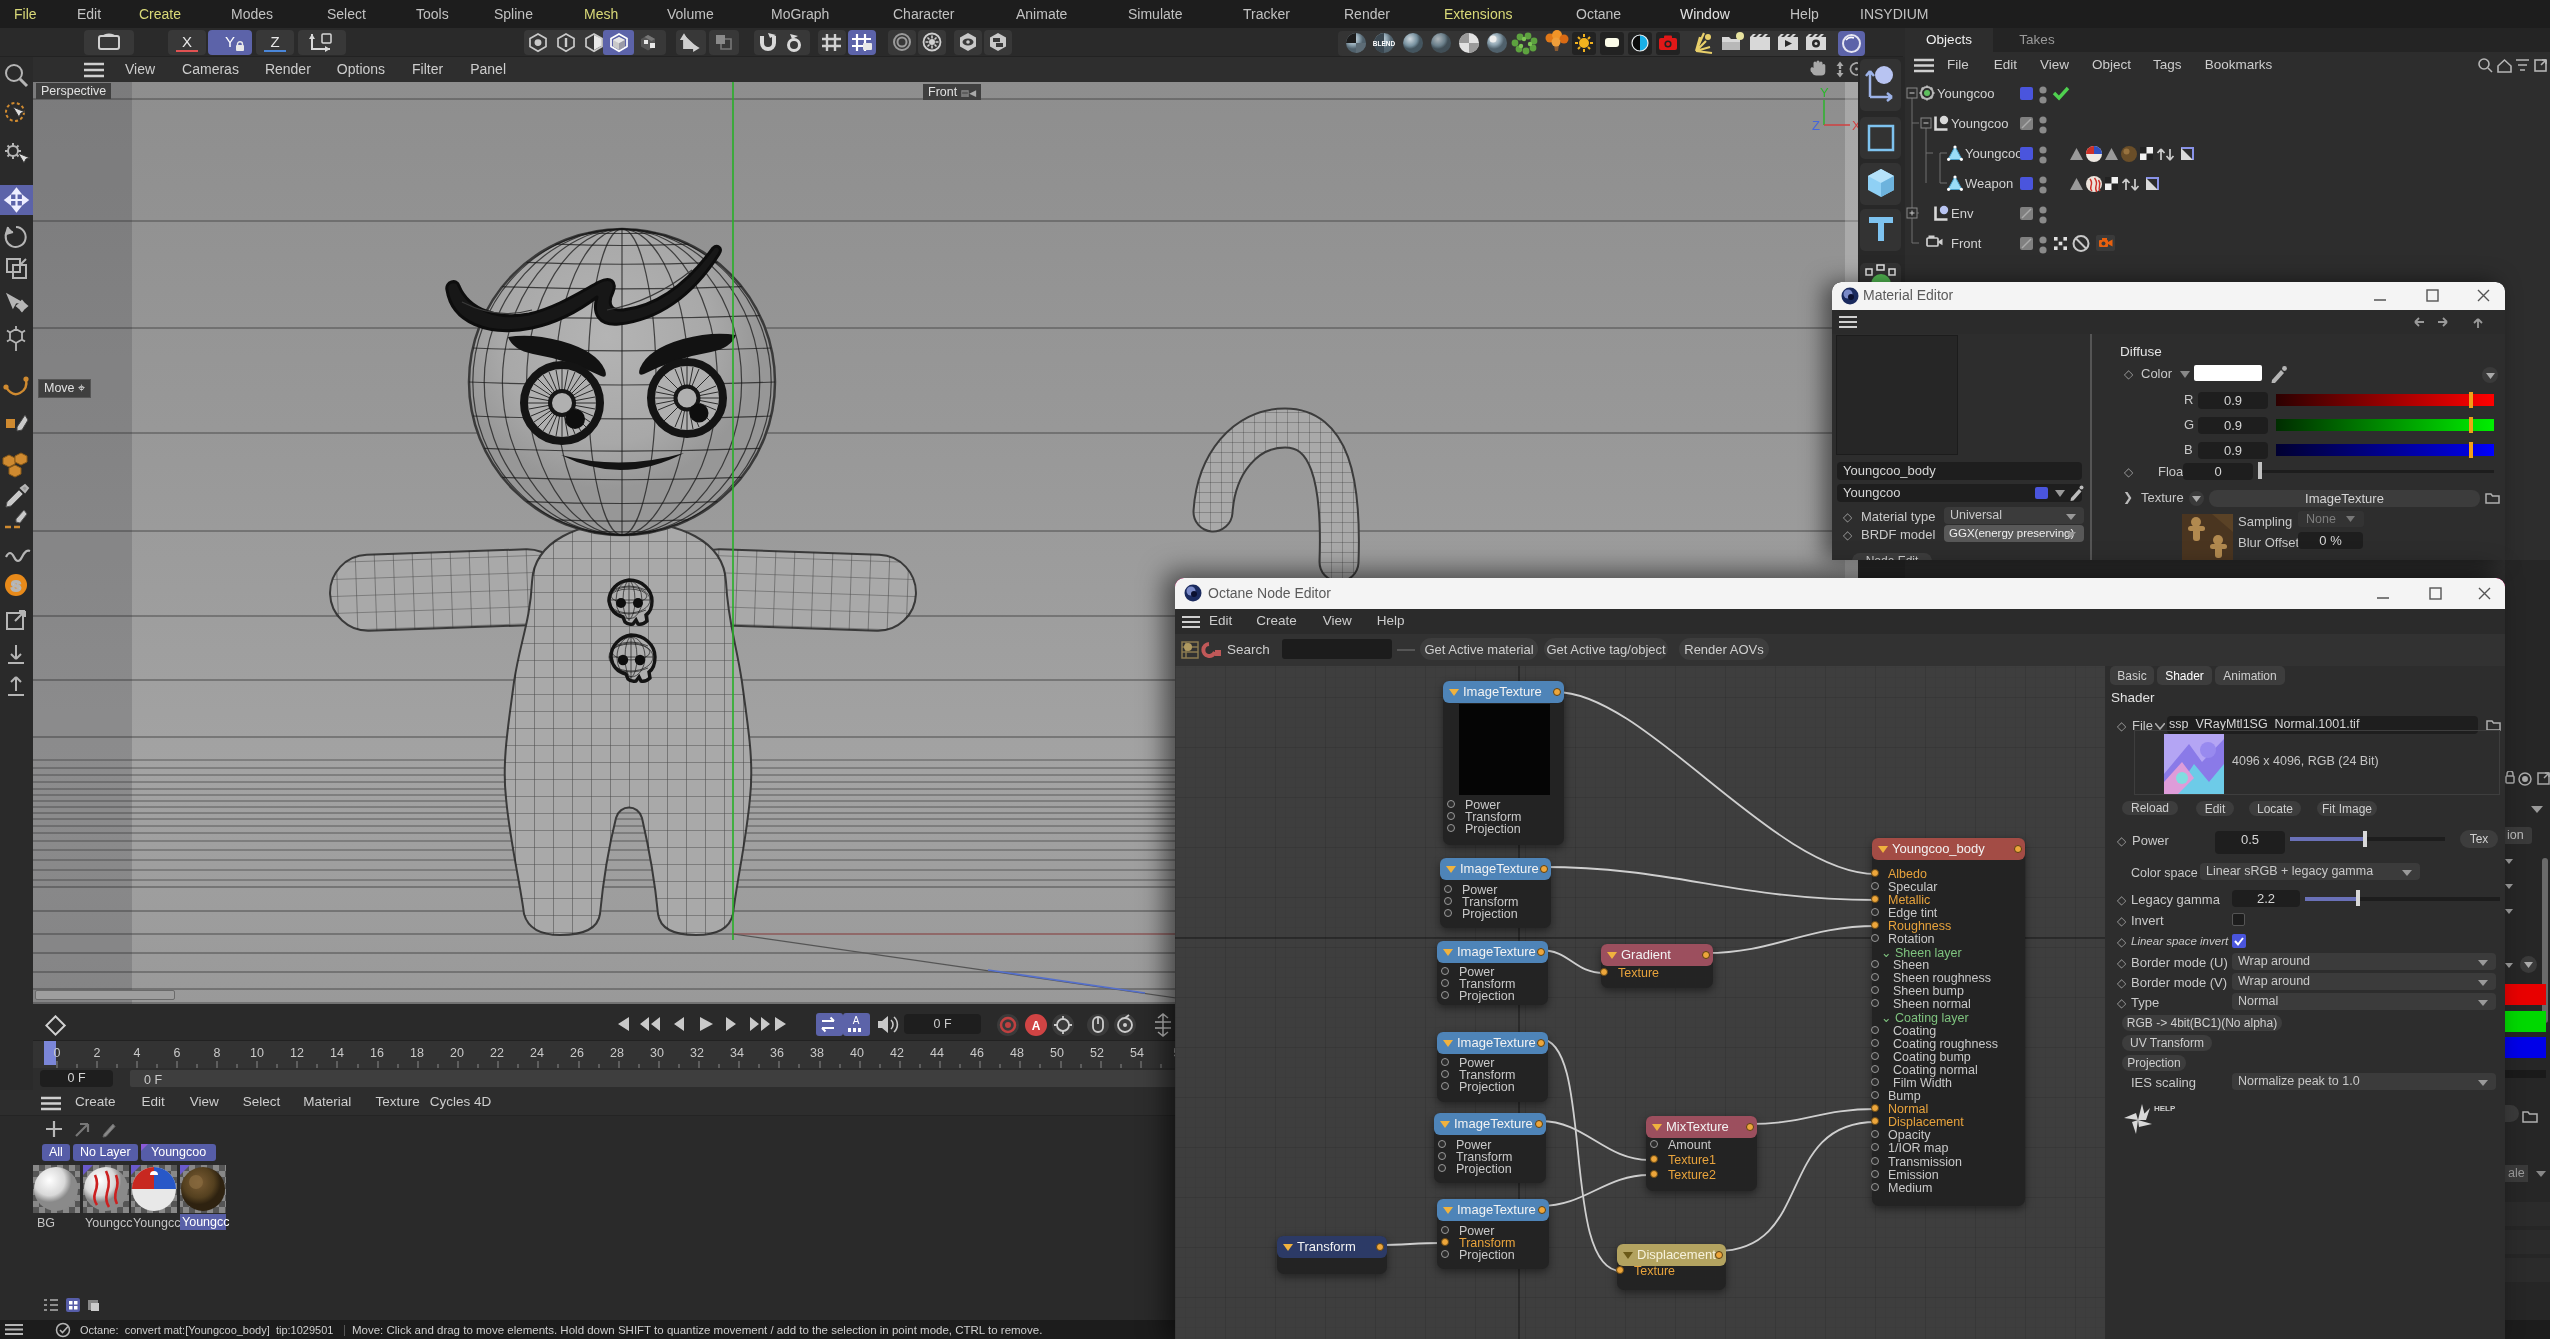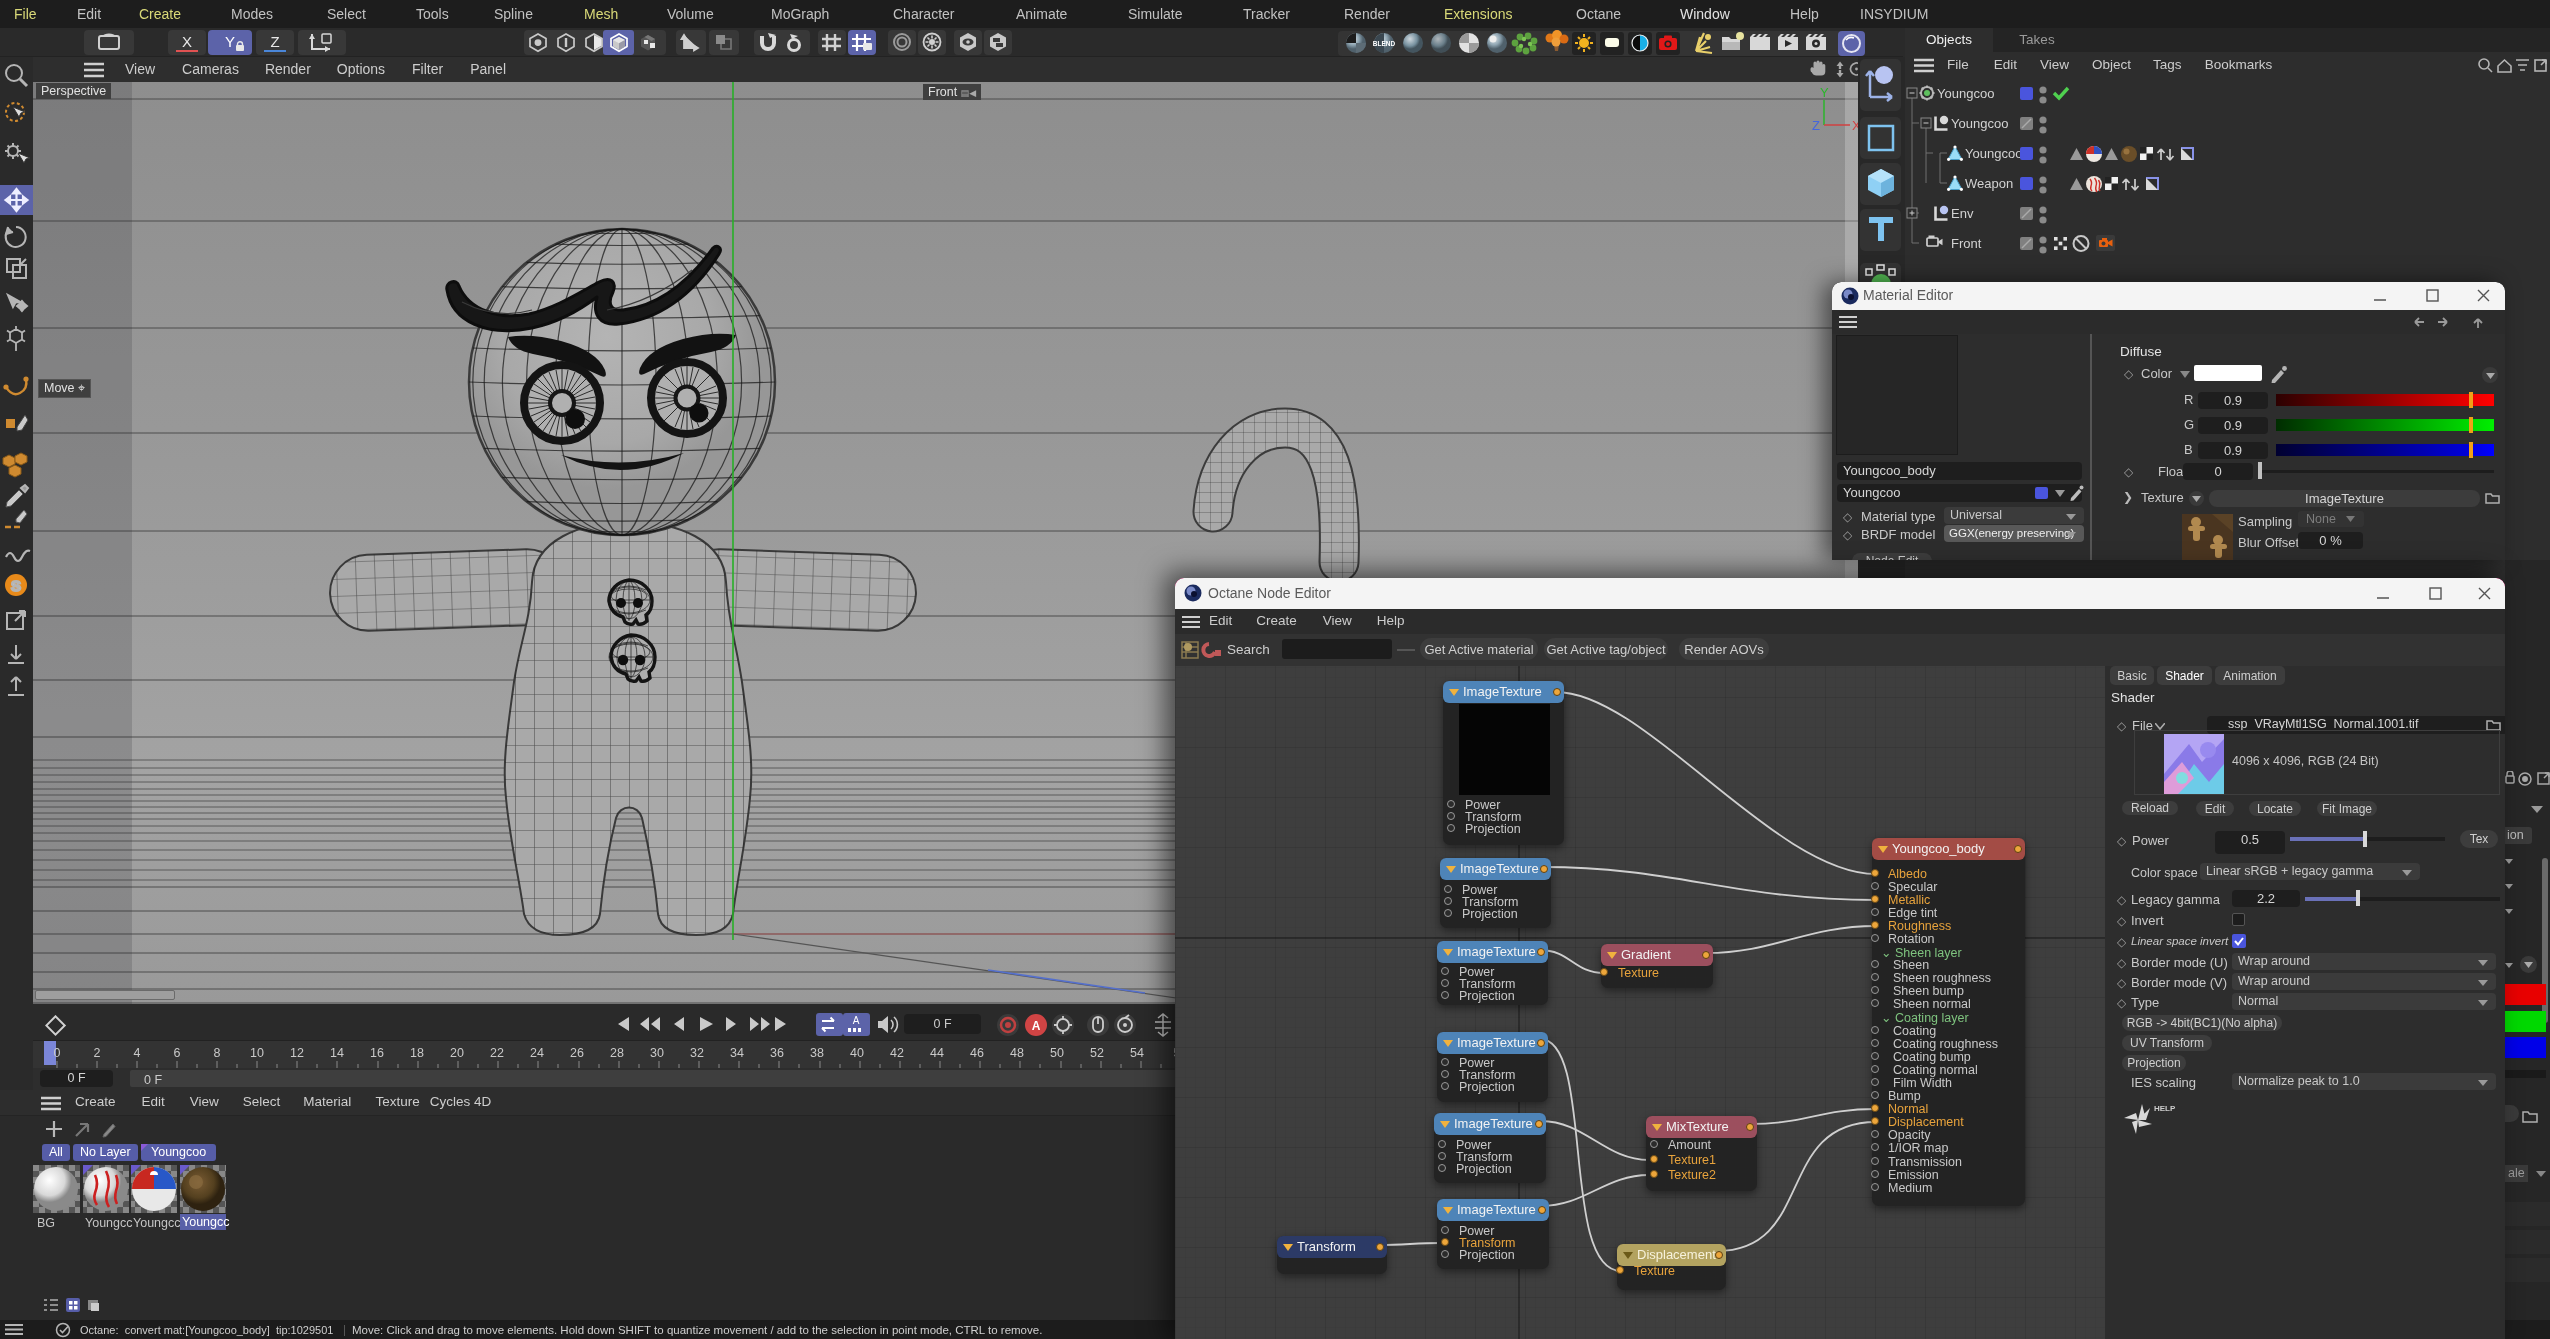--- a/index.html
+++ b/index.html
@@ -1265,21 +1265,21 @@
     <div id="npanel" class="abs" style="left:930px;top:88px;width:400px;height:682px;background:#2d2d2d;font-size:13px;color:#c9c9c9;">
       <div class="pill abs" style="left:5px;top:0px;width:44px;height:19px;border-radius:5px;">Basic</div>
       <div class="pill abs sel-blue" style="left:52px;top:0px;width:55px;height:19px;border-radius:5px;color:#fff;">Shader</div>
       <div class="pill abs" style="left:110px;top:0px;width:70px;height:19px;border-radius:5px;">Animation</div>
       <div class="abs" style="left:6px;top:24px;font-size:13.5px;color:#e2e2e2;">Shader</div>
       <div class="abs" style="left:12px;top:53px;color:#999;font-size:12px;">◇</div>
       <div class="abs" style="left:27px;top:52px;">File</div>
       <svg class="abs" style="left:50px;top:57px;" width="10" height="7">
           <path d="M0 0 l5 6 5 -6" fill="none" stroke="#aaa" stroke-width="1.6"></path>
         </svg>
-      <div class="inp abs" style="left:62px;top:50px;width:311px;height:18px;padding:1px 21px;font-size:12.5px;margin-left:40px;">ssp_VRayMtl1SG_Normal.1001.tif</div>
+      <div class="inp abs" style="left:62px;top:50px;width:311px;height:18px;padding:1px 2px;font-size:12.5px;">ssp_VRayMtl1SG_Normal.1001.tif</div>
       <svg class="abs" style="left:381px;top:52px;" width="15" height="13" fill="none" stroke="#b0b0b0" stroke-width="1.5">
           <path d="M1 3 h5 l1.5 2 h6.5 v7 h-13 z"></path>
         </svg>
       <div class="abs" style="left:29px;top:64px;width:366px;height:65px;border:1px solid #3e3e3e;">
         <svg class="abs" style="left:29px;top:3px;" width="60" height="60">
           <rect width="60" height="60" fill="#8a7ae8"></rect>
           <g opacity=".9">
               <path d="M0 40 L25 10 L38 28 L60 5 V0 H0 Z" fill="#b8aaf5"></path>
           <path d="M10 60 L30 30 L45 48 L60 30 V60 Z" fill="#6ad4e8"></path>
           <path d="M0 48 L18 28 L30 44 L14 60 H0 Z" fill="#e8a0d8"></path>

